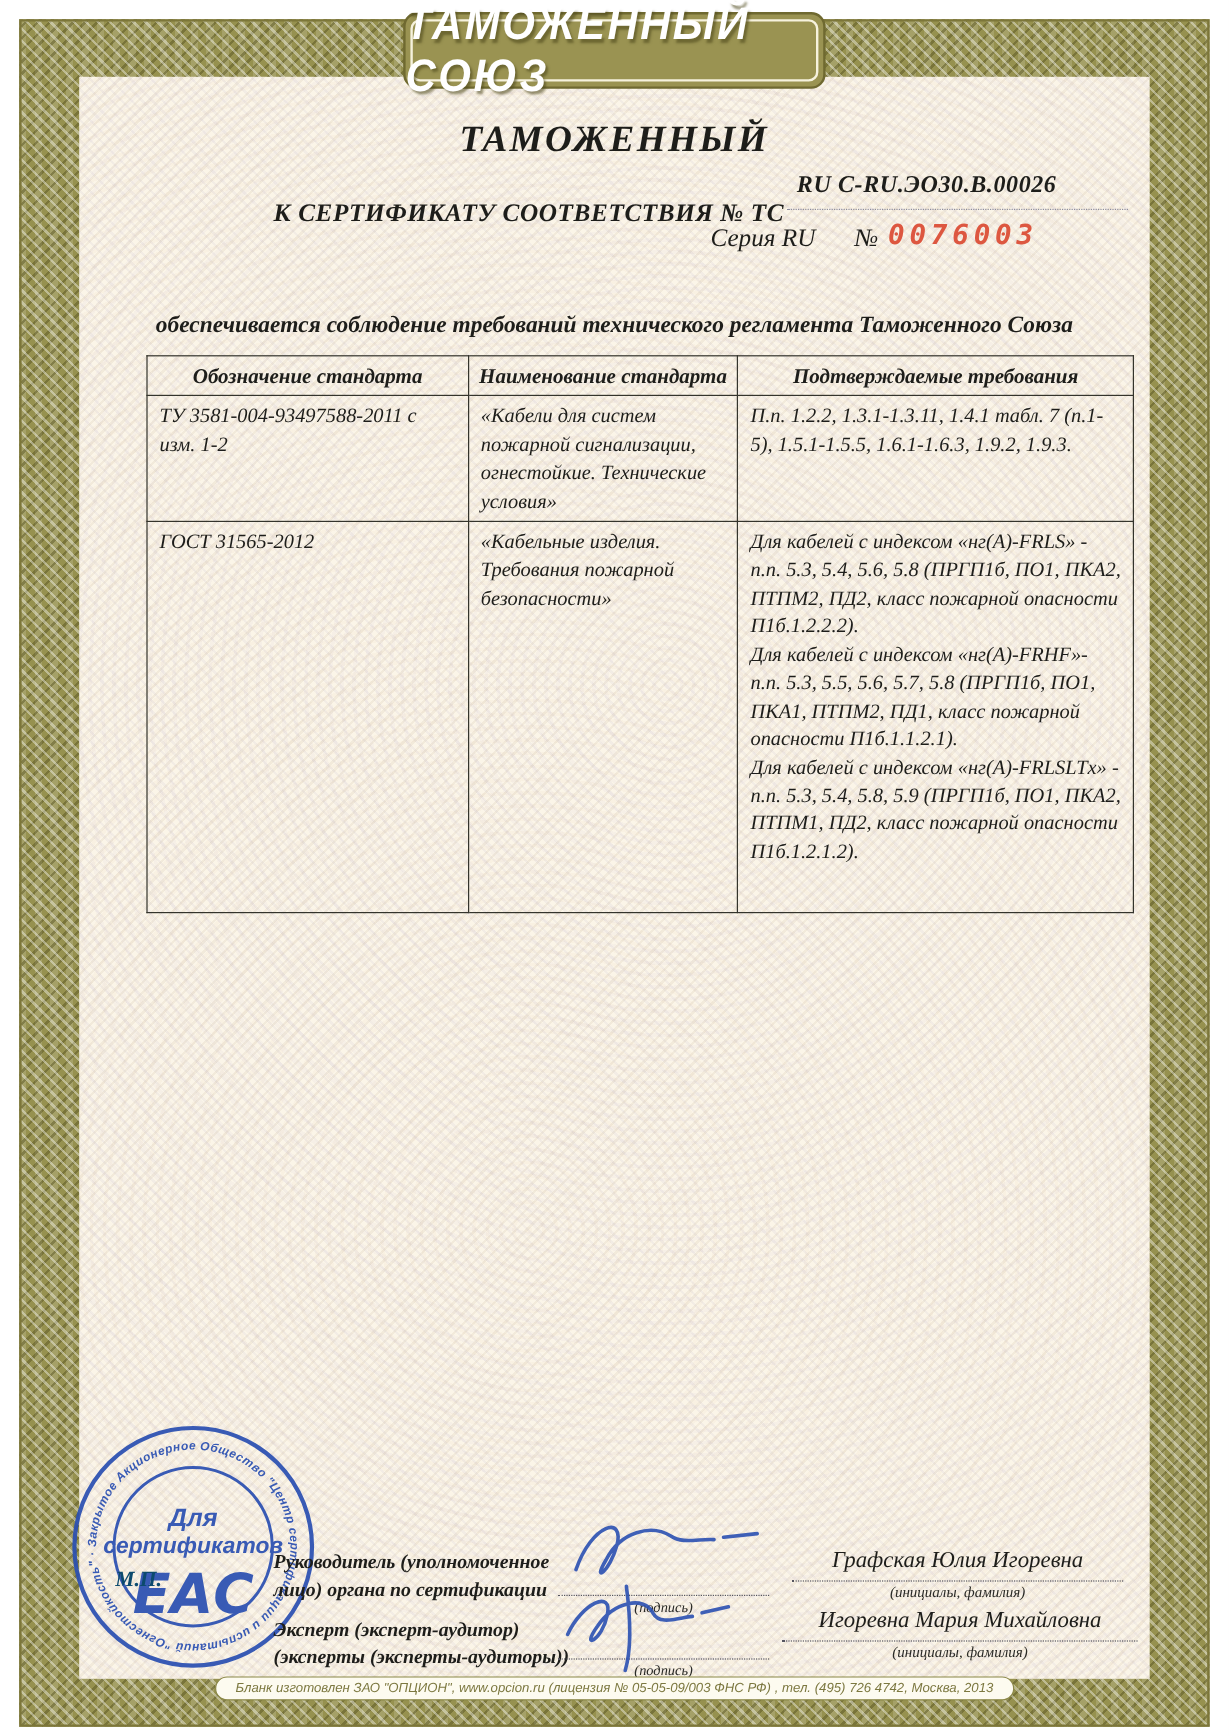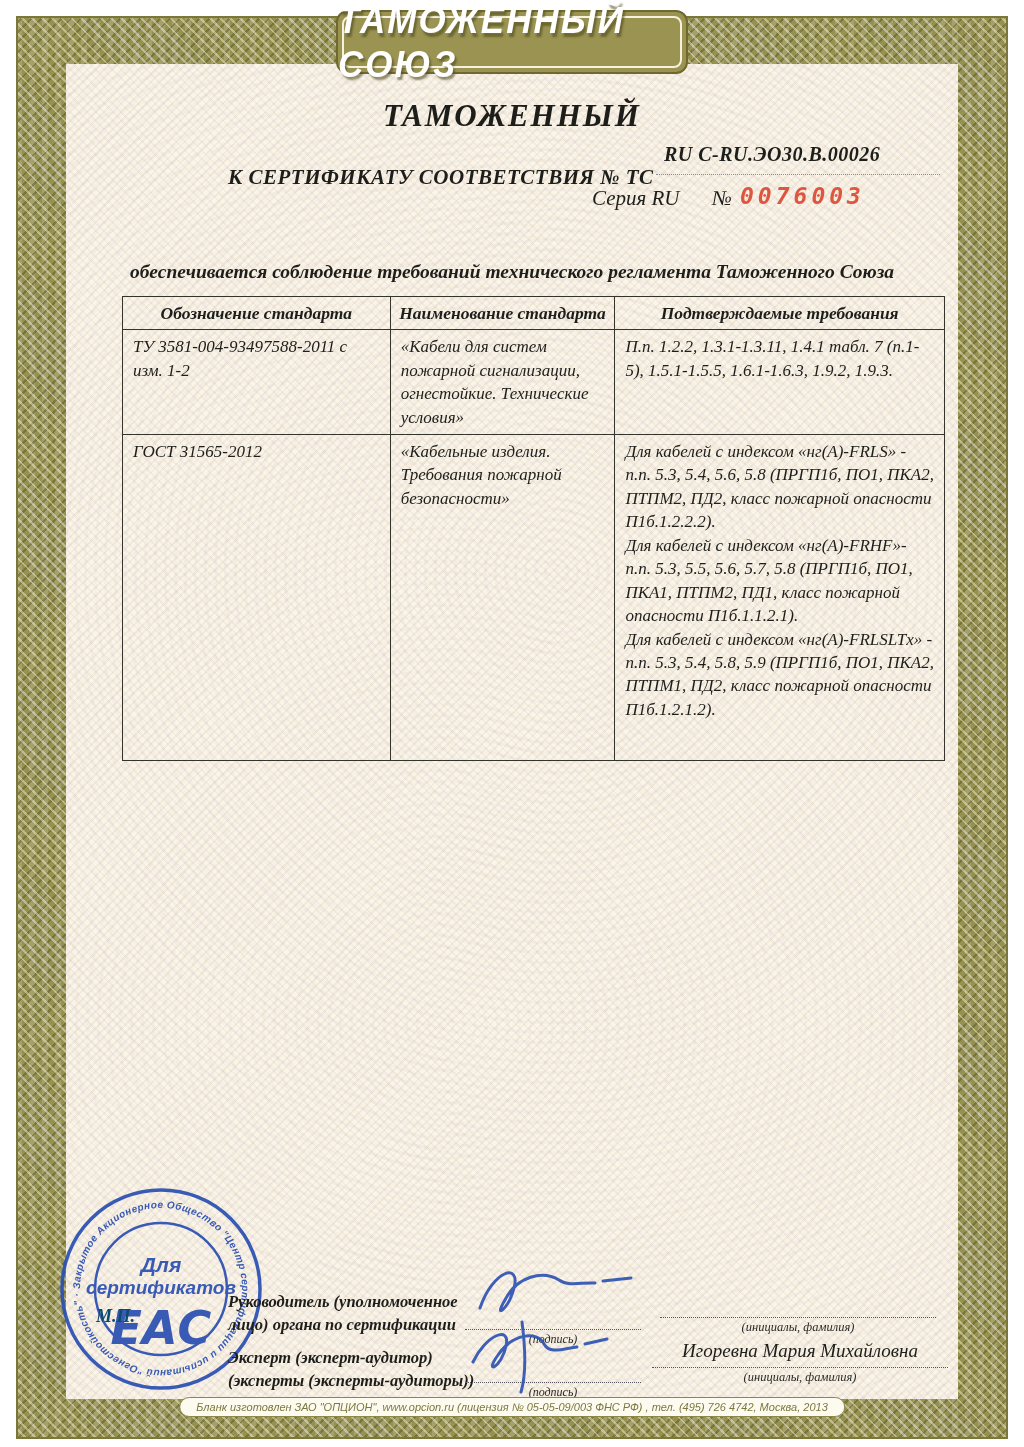--- a/index.html
+++ b/index.html
@@ -163,20 +163,21 @@
   <svg class="abs scribbles" viewBox="0 0 270 148">
     <g fill="none" stroke="#2b50b2" stroke-width="3" stroke-linecap="round" opacity="0.9">
       <path d="M 55,58 C 68,20 96,12 89,38 C 83,60 68,70 80,50 C 92,26 118,20 134,30 C 144,37 158,32 170,33 M 178,31 L 206,28"></path>
       <path d="M 48,112 C 60,86 86,74 81,96 C 77,117 58,126 73,105 C 87,84 112,80 119,94 C 125,105 140,98 152,97 M 97,72 C 100,95 102,122 96,142 M 160,94 L 182,89"></path>
     </g>
   </svg>
 
   <div class="abs role r1">Руководитель (уполномоченное лицо) органа по сертификации</div>
   <div class="abs dotline signline1"></div>
   <div class="abs cap s1">(подпись)</div>
+  <div class="abs name n1">Графская Юлия Игоревна</div>
   <div class="abs dotline nameline1"></div>
   <div class="abs cap f1">(инициалы, фамилия)</div>
 
   <div class="abs role r2">Эксперт (эксперт-аудитор) (эксперты (эксперты-аудиторы))</div>
   <div class="abs dotline signline2"></div>
   <div class="abs cap s2">(подпись)</div>
   <div class="abs name n2">Игоревна Мария Михайловна</div>
   <div class="abs dotline nameline2"></div>
   <div class="abs cap f2">(инициалы, фамилия)</div>
 

